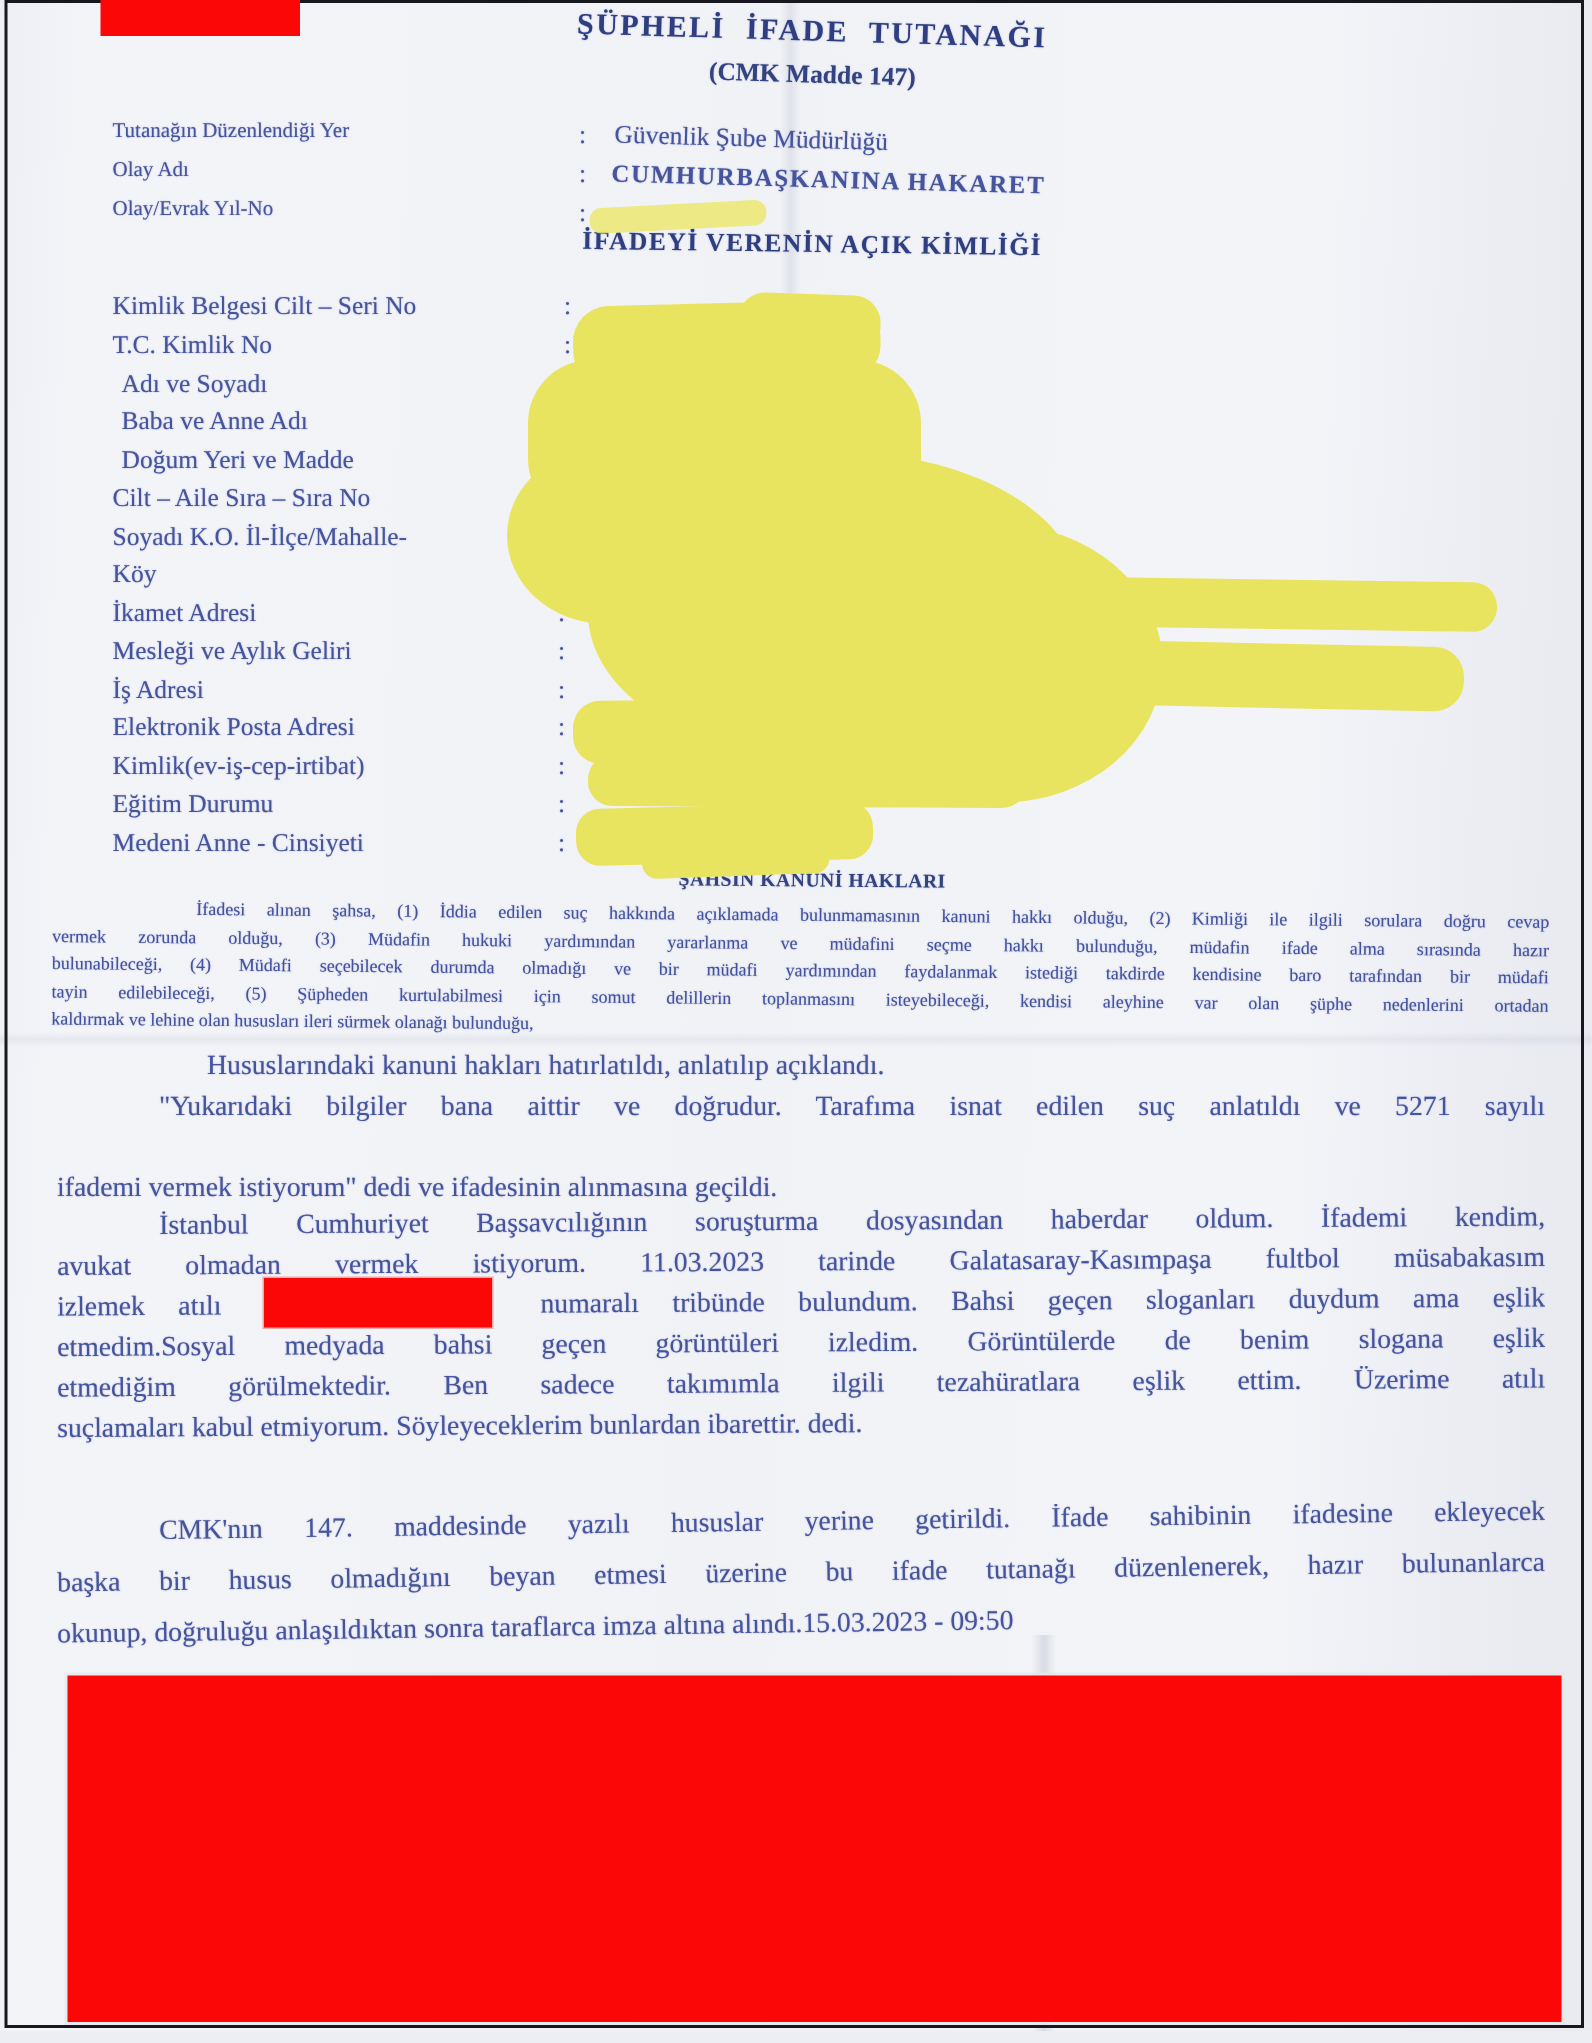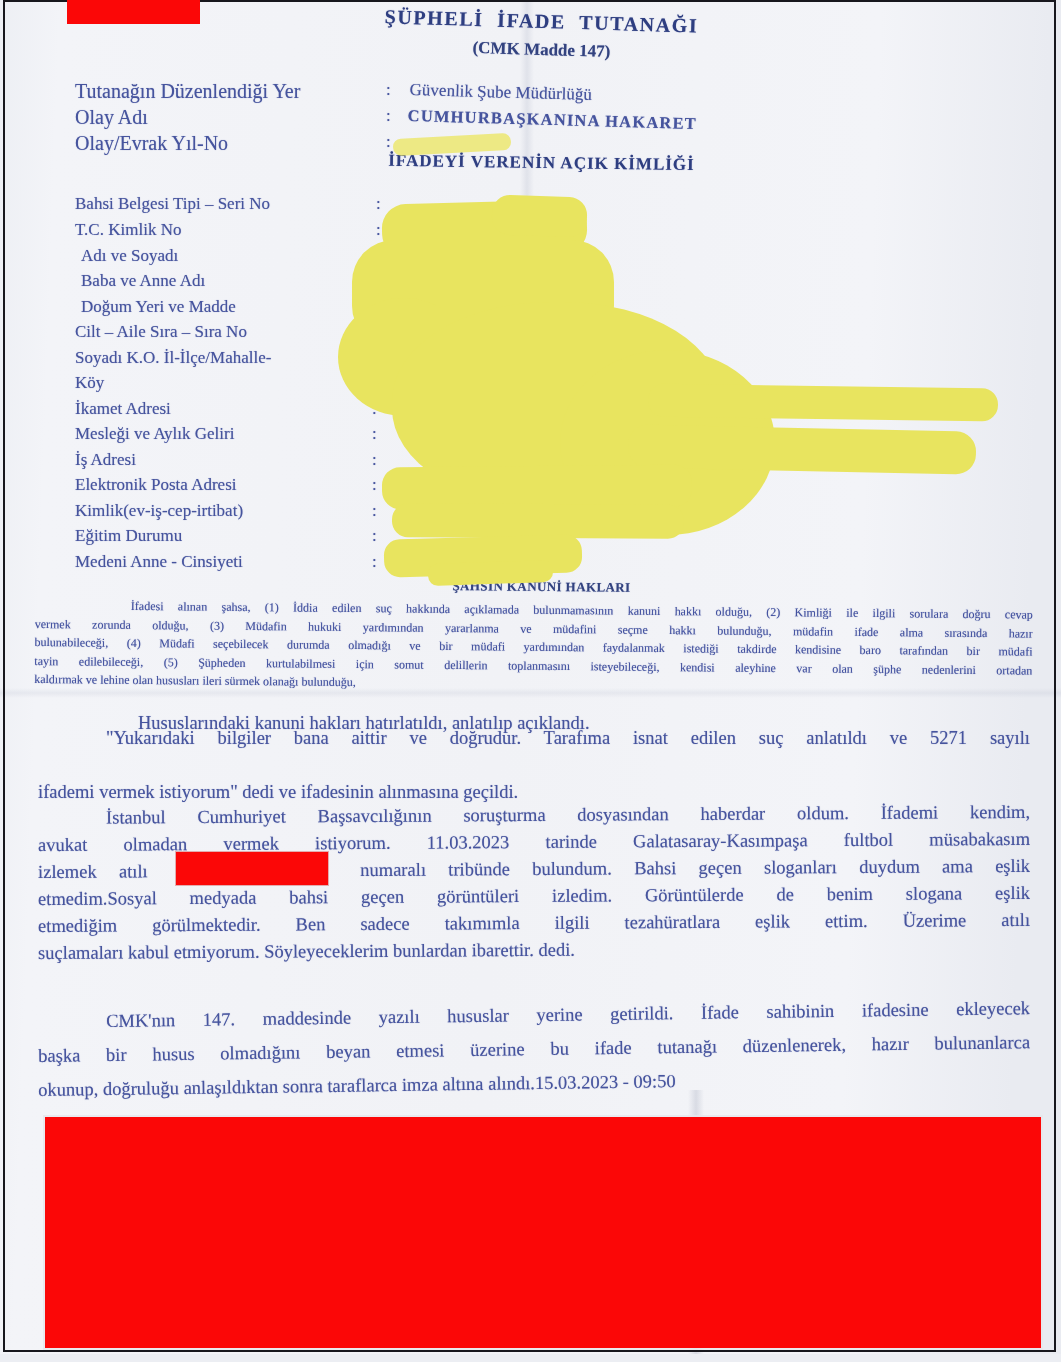--- a/index.html
+++ b/index.html
@@ -15,21 +15,21 @@
   .crease-h1{position:absolute;left:0;top:688px;width:1061px;height:10px;background:linear-gradient(180deg,rgba(120,130,160,0),rgba(120,130,160,.10),rgba(120,130,160,0));z-index:1;}
   .below-strip{position:absolute;left:0;top:1354px;width:1061px;height:8px;background:#eceef3;}
 
   .ink{text-shadow:0 0 1px rgba(70,84,158,.55);}
   .center-line{position:absolute;left:35px;width:1013px;text-align:center;z-index:2;}
   .title{top:10px;font-size:20px;font-weight:bold;color:#2e3e80;letter-spacing:1.6px;word-spacing:7px;transform:rotate(1.7deg);}
   .subtitle{top:40px;font-size:17px;font-weight:bold;color:#33437f;transform:rotate(1.7deg);}
   .kimlik-heading{top:153px;font-size:17px;font-weight:bold;color:#2e3e80;letter-spacing:1px;transform:rotate(0.8deg);}
   .sahsin-heading{top:579px;font-size:13px;font-weight:bold;color:#33437f;letter-spacing:.4px;transform:rotate(0.5deg);}
 
-  .meta-label{position:absolute;left:75px;font-size:20px;z-index:2;}
+  .meta-label{position:absolute;left:75px;font-size:14px;z-index:2;}
   .meta-value{position:absolute;left:410px;font-size:17px;z-index:2;transform:rotate(1.6deg);transform-origin:left top;}
   .meta-value.caps{font-weight:600;letter-spacing:1.2px;font-size:16.5px;}
   .colon{position:absolute;font-size:17px;z-index:2;color:#46549e;}
 
   .id-label{position:absolute;left:75px;font-size:17px;z-index:2;}
   .id-label.sh{left:81px;}
   .id-value{position:absolute;left:412px;font-size:17px;z-index:2;}
 
   .hl{position:absolute;background:#e8e45f;z-index:3;}
   .hl.lite{background:#ebe76a;opacity:.82;}
@@ -41,21 +41,21 @@
 
   .small-print{position:absolute;left:35px;width:998px;z-index:2;font-size:12px;line-height:18.5px;color:#4352a0;transform:rotate(0.55deg);transform-origin:left top;}
   .sp-line{position:relative;height:18.5px;overflow:hidden;text-align:justify;}
   .sp-line.just::after{content:"";display:inline-block;width:100%;height:0;}
   .sp-line.first{text-indent:96px;}
 
   .body-line{position:absolute;left:38px;width:992px;font-size:18.5px;z-index:2;height:28px;overflow:hidden;white-space:nowrap;}
   .body-line.just{white-space:normal;text-align:justify;}
   .body-line.just::after{content:"";display:inline-block;width:100%;height:0;}
   .body-line.ind68{text-indent:68px;}
-  .body-line.ind100{text-indent:100px;margin-top:12px;}
+  .body-line.ind100{text-indent:100px;}
   .p3tilt{transform:rotate(-0.35deg);transform-origin:left top;}
   .p4tilt{transform:rotate(-0.8deg);transform-origin:left top;}
   .spacer{display:inline-block;width:168px;height:4px;}
 </style>
 </head>
 <body>
 
 <div class="page ink">
 
   <div class="crease-v1"></div>
@@ -72,21 +72,21 @@
   <span class="meta-label" style="top:106px">Olay Adı</span>
   <span class="colon" style="left:386px;top:106px">:</span>
   <span class="meta-value caps" style="top:106px;left:408px">CUMHURBAŞKANINA HAKARET</span>
 
   <span class="meta-label" style="top:132px">Olay/Evrak Yıl-No</span>
   <span class="colon" style="left:386px;top:132px">:</span>
   <div class="hl lite" style="left:393px;top:136px;width:118px;height:17px;border-radius:8px;transform:rotate(-3deg)"></div>
 
   <div class="center-line kimlik-heading">İFADEYİ VERENİN AÇIK KİMLİĞİ</div>
 
-  <span class="id-label" style="top:194px">Bahsi Belgesi Tipi – Seri No</span>
+  <span class="id-label" style="top:194px">Kimlik Belgesi Cilt – Seri No</span>
   <span class="id-label" style="top:220px">T.C. Kimlik No</span>
   <span class="id-label sh" style="top:246px">Adı ve Soyadı</span>
   <span class="id-label sh" style="top:271px">Baba ve Anne Adı</span>
   <span class="id-label sh" style="top:297px">Doğum Yeri ve Madde</span>
   <span class="id-label" style="top:322px">Cilt – Aile Sıra – Sıra No</span>
   <span class="id-label" style="top:348px">Soyadı K.O. İl-İlçe/Mahalle-</span>
   <span class="id-label" style="top:373px">Köy</span>
   <span class="id-label" style="top:399px">İkamet Adresi</span>
   <span class="id-label" style="top:424px">Mesleği ve Aylık Geliri</span>
   <span class="id-label" style="top:450px">İş Adresi</span>

